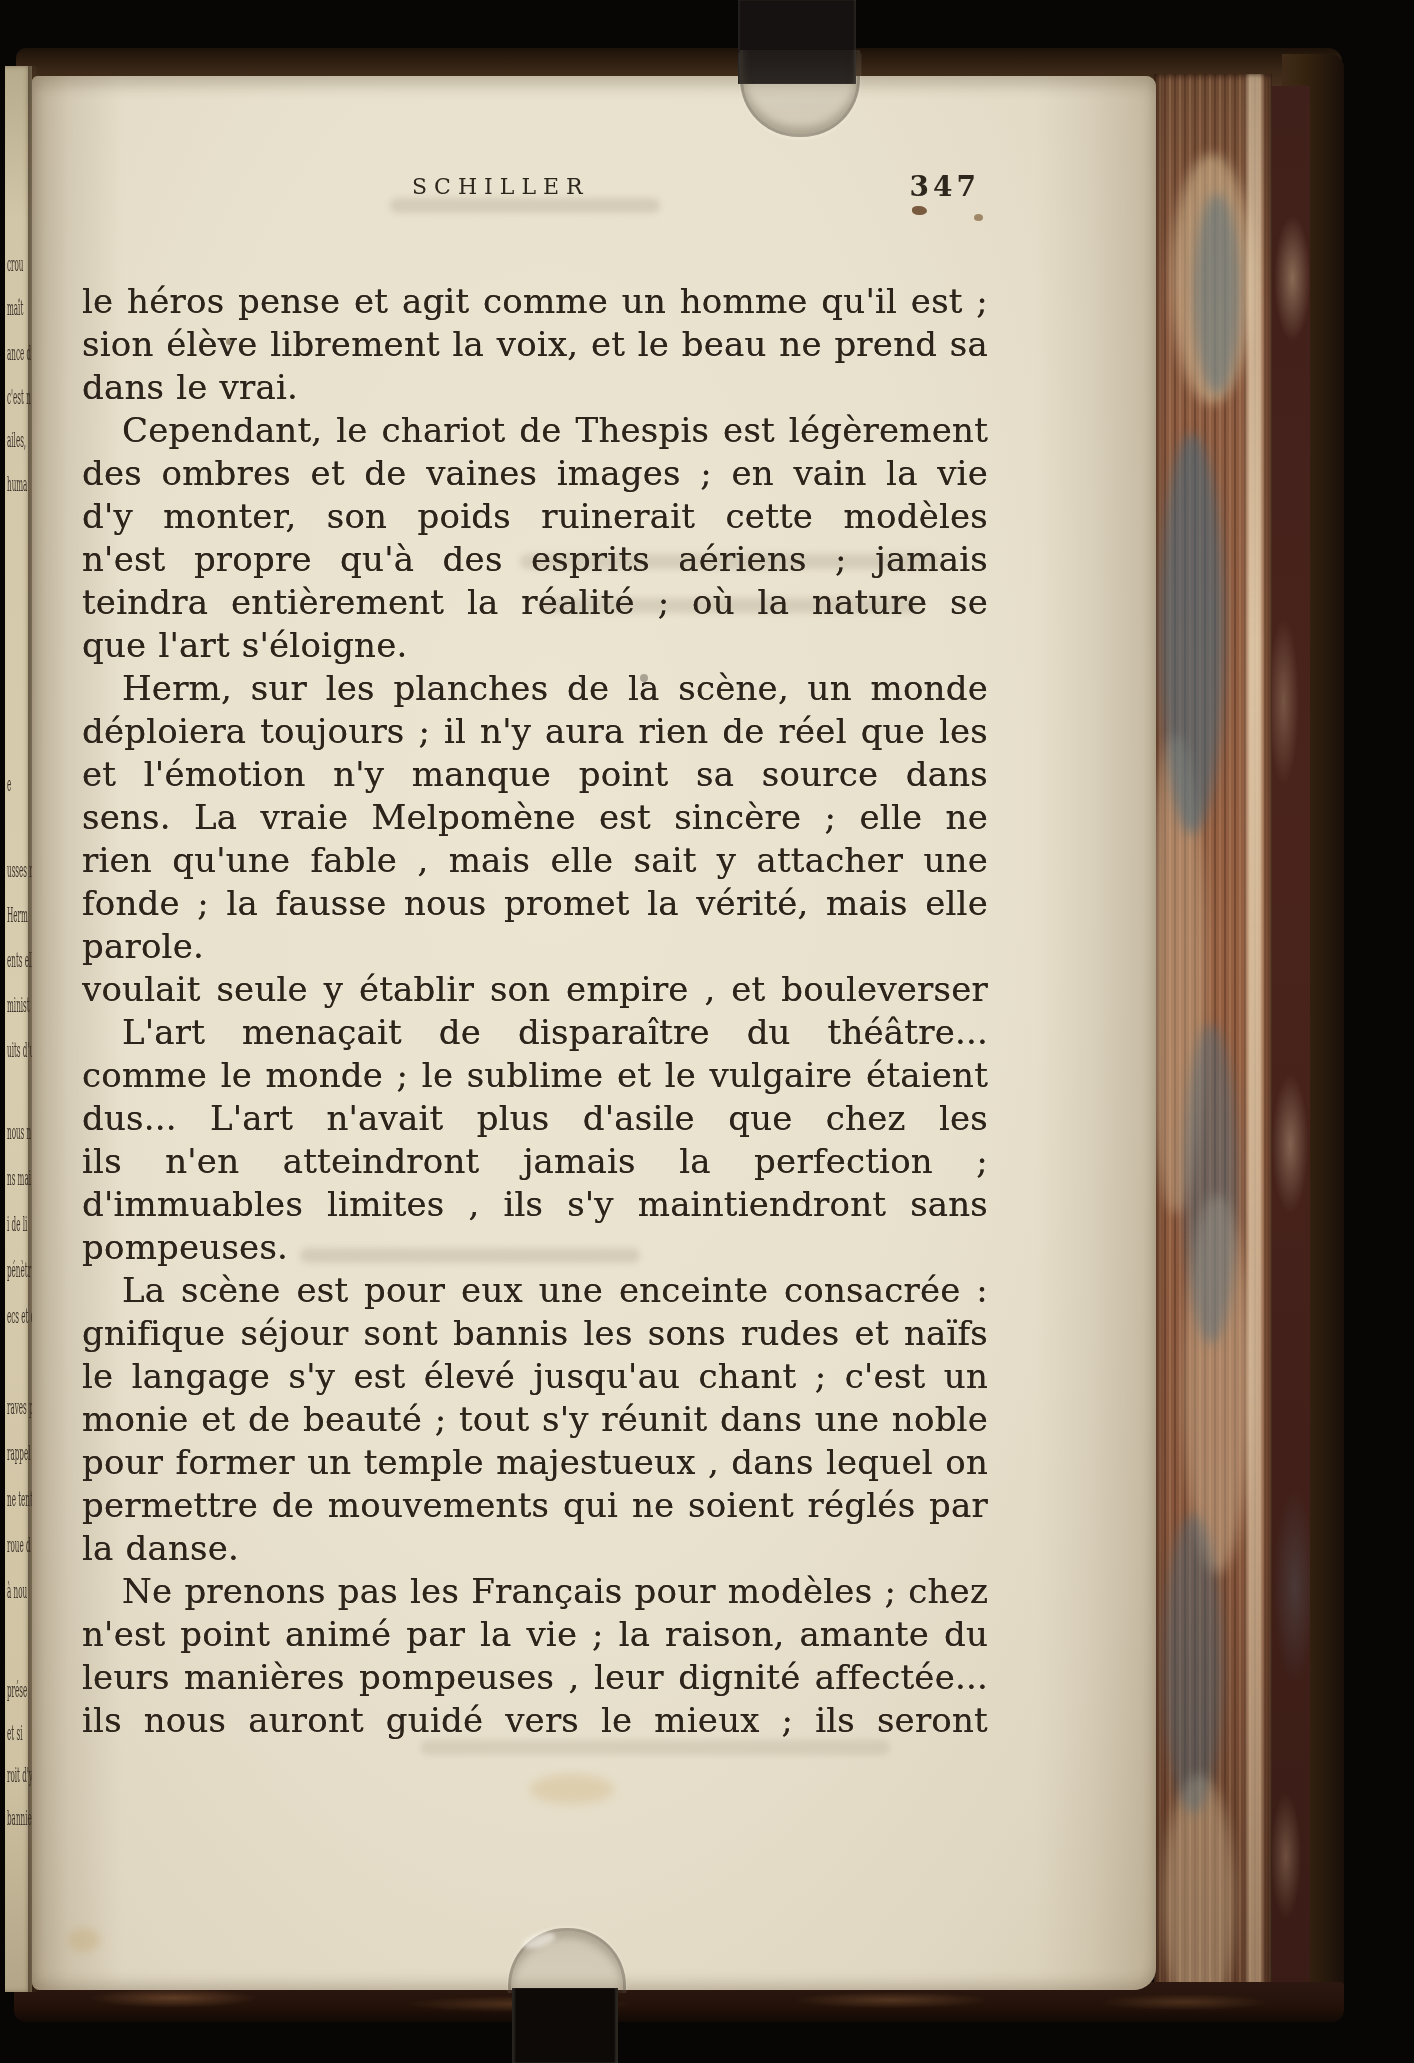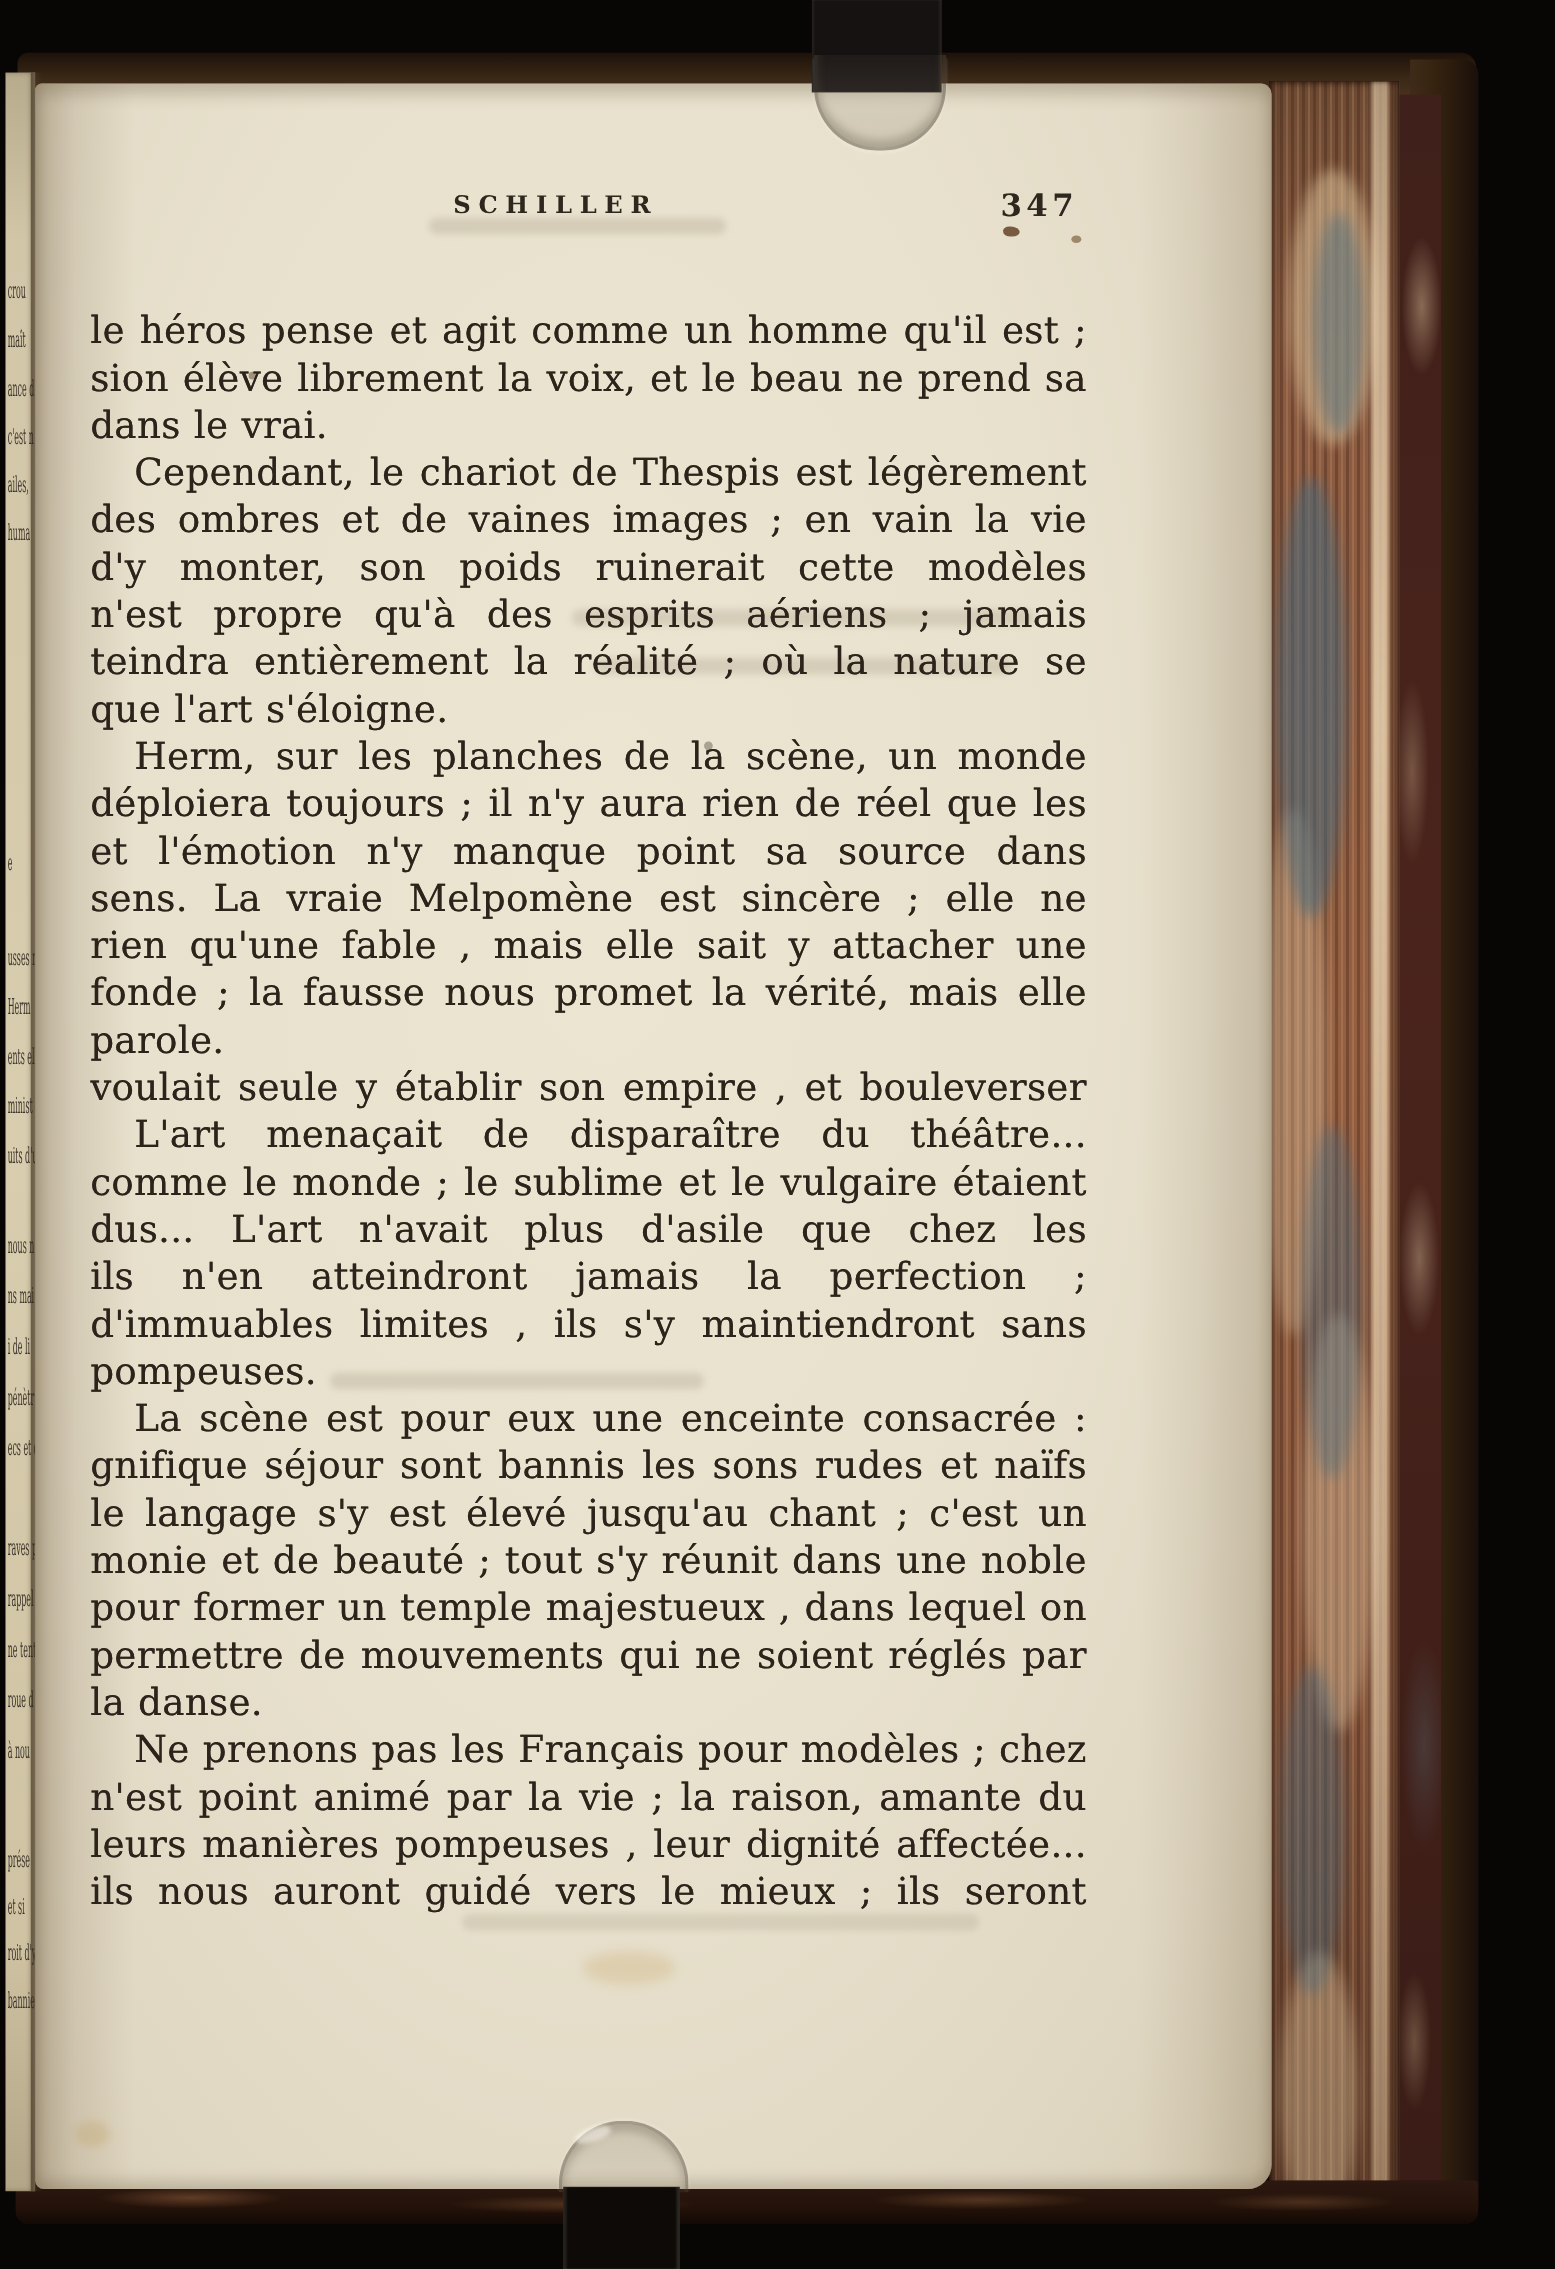--- a/index.html
+++ b/index.html
@@ -61,21 +61,21 @@
     background:radial-gradient(ellipse at 46% 38%,#ece5d2 0%,#e8e1cd 50%,#e0d7c2 82%,#d6ccb4 100%);
     border-radius:6px 10px 22px 8px;
     box-shadow:inset 0 10px 14px rgba(85,68,45,.25), inset 0 -8px 12px rgba(85,68,45,.22);}
   .page .gutter-shade{position:absolute;left:0;top:0;width:90px;height:100%;
     background:linear-gradient(90deg,rgba(110,90,60,.38),rgba(110,90,60,.14) 40%,rgba(0,0,0,0));
     border-radius:6px 0 0 8px;}
   .page .right-shade{position:absolute;right:0;top:0;width:120px;height:100%;
     background:linear-gradient(270deg,rgba(125,105,75,.3),rgba(125,105,75,.1) 55%,rgba(0,0,0,0));
     border-radius:0 10px 22px 0;}
 
-  .running-title{position:absolute;left:380px;top:98px;font-size:22px;font-weight:700;
+  .running-title{position:absolute;left:380px;top:98px;font-size:22px;font-weight:400;
     letter-spacing:7px;color:#2e271e;}
   .page-number{position:absolute;left:860px;top:94px;width:88px;text-align:right;
     font-size:28px;font-weight:700;letter-spacing:4px;color:#2e271e;}
 
   .text-block{position:absolute;left:50px;top:204px;width:906px;color:#2c241b;
     font-size:34px;line-height:43px;text-shadow:0 0 .6px rgba(44,37,28,.75);}
   .text-block .line{text-align:justify;text-align-last:justify;height:43px;overflow:hidden;
     word-spacing:1px;letter-spacing:.2px;}
   .text-block .line.indent{padding-left:40px;}
   .text-block .line.pend{text-align-last:left;}

